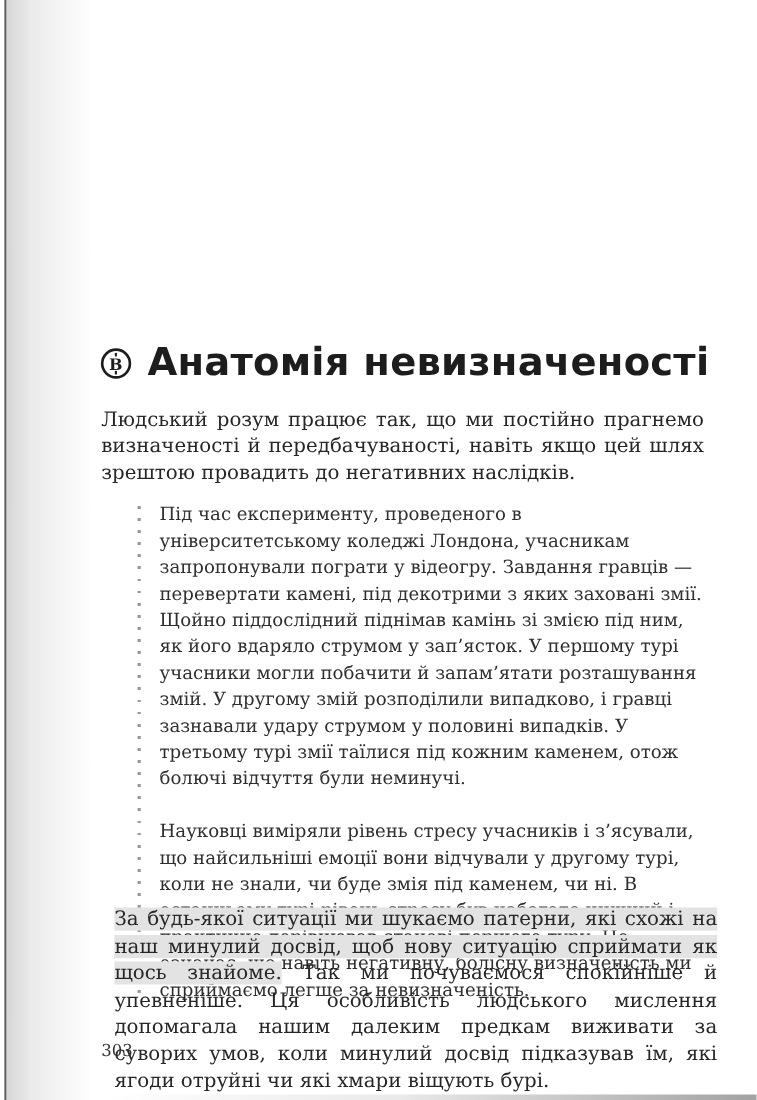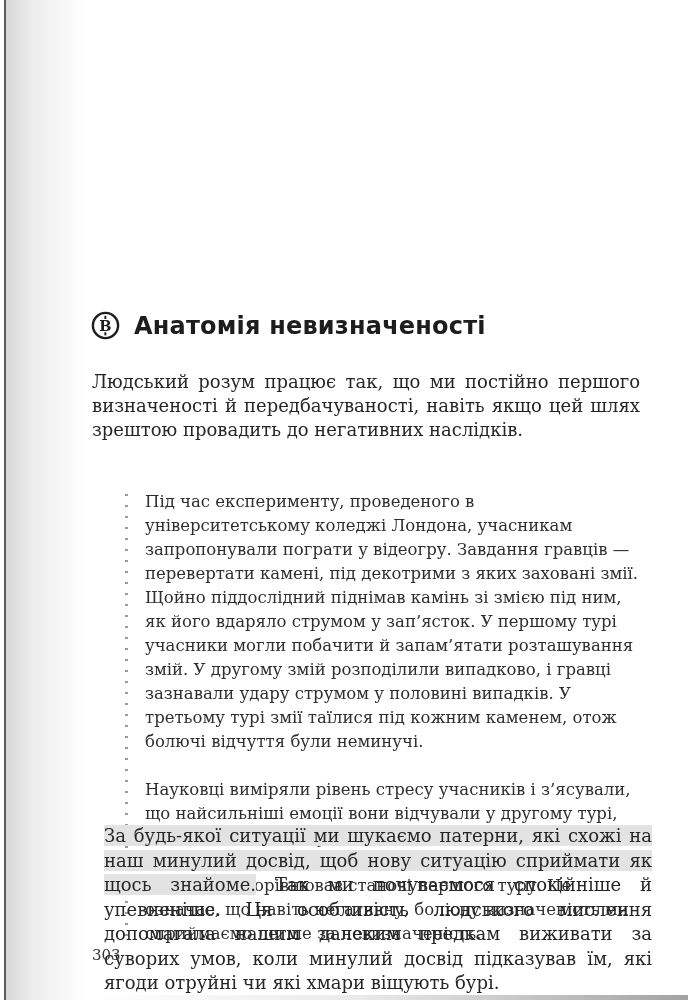--- a/index.html
+++ b/index.html
@@ -40,21 +40,21 @@
     top: 310px; left: 90px;
     display: flex;
     align-items: center;
     gap: 13px;
   }
   .chapter-icon { display: inline-flex; flex: 0 0 auto; }
   .chapter-title {
     margin: 0;
     font-family: "DejaVu Sans", "Liberation Sans", sans-serif;
     font-weight: 700;
-    font-size: 24px;
+    font-size: 35px;
     letter-spacing: 0.2px;
     color: #1d1d1d;
     white-space: nowrap;
   }
   .intro {
     position: absolute;
     top: 370px; left: 92px;
     width: 548px;
     margin: 0;
     font-size: 18px;
@@ -63,21 +63,20 @@
   }
   .quote {
     position: absolute;
     top: 456px; left: 125px;
     width: 515px;
     padding-left: 20px;
     box-sizing: border-box;
     font-size: 16.5px;
     line-height: 24px;
     color: #2e2e2e;
-    margin-top: 34px;
   }
   .quote::before {
     content: "";
     position: absolute;
     left: 0; top: 4px; bottom: 4px;
     width: 3px;
     background-image: repeating-linear-gradient(
       to bottom,
       #9a9a9a 0px, #9a9a9a 2.5px,
       rgba(255,255,255,0) 2.5px, rgba(255,255,255,0) 11px);
@@ -115,21 +114,21 @@
       <svg width="31" height="31" viewBox="0 0 31 31" aria-hidden="true">
         <circle cx="15.5" cy="15.5" r="12.6" fill="none" stroke="#1d1d1d" stroke-width="2.4"></circle>
         <text x="15.3" y="21" text-anchor="middle" font-family="DejaVu Serif, serif" font-size="14.5" font-weight="bold" fill="#1d1d1d">B</text>
         <rect x="14.4" y="5.8" width="1.9" height="3.2" fill="#1d1d1d"></rect>
         <rect x="14.4" y="22.2" width="1.9" height="3.2" fill="#1d1d1d"></rect>
       </svg>
     </span>
     <h1 class="chapter-title">Анатомія невизначеності</h1>
   </header>
 
-  <p class="intro">Людський розум працює так, що ми постійно першого визначеності й передбачуваності, навіть якщо цей шлях зрештою провадить до негативних наслідків.</p>
+  <p class="intro">Людський розум працює так, що ми постійно прагнемо визначеності й передбачуваності, навіть якщо цей шлях зрештою провадить до негативних наслідків.</p>
 
   <div class="quote">
     <p>Під час експерименту, проведеного в університетському коледжі Лондона, учасникам запропонували пограти у відеогру. Завдання гравців — перевертати камені, під декотрими з яких заховані змії. Щойно піддослідний піднімав камінь зі змією під ним, як його вдаряло струмом у зап’ясток. У першому турі учасники могли побачити й запам’ятати розташування змій. У другому змій розподілили випадково, і гравці зазнавали удару струмом у половині випадків. У третьому турі змії таїлися під кожним каменем, отож болючі відчуття були неминучі.</p>
     <p>Науковці виміряли рівень стресу учасників і з’ясували, що найсильніші емоції вони відчували у другому турі, коли не знали, чи буде змія під каменем, чи ні. В останньому турі рівень стресу був набагато нижчий і практично дорівнював станові першого туру. Це означає, що навіть негативну, болісну визначеність ми сприймаємо легше за невизначеність.</p>
   </div>
 
   <p class="final"><span class="hl">За будь-якої ситуації ми шукаємо патерни, які схожі на наш минулий досвід, щоб нову ситуацію сприймати як щось знайоме.</span><span> Так ми почуваємося спокійніше й упевненіше. Ця особливість людського мислення допомагала нашим далеким предкам виживати за суворих умов, коли минулий досвід підказував їм, які ягоди отруйні чи які хмари віщують бурі.</span></p>
 
   <div class="page-number">303</div>
 

